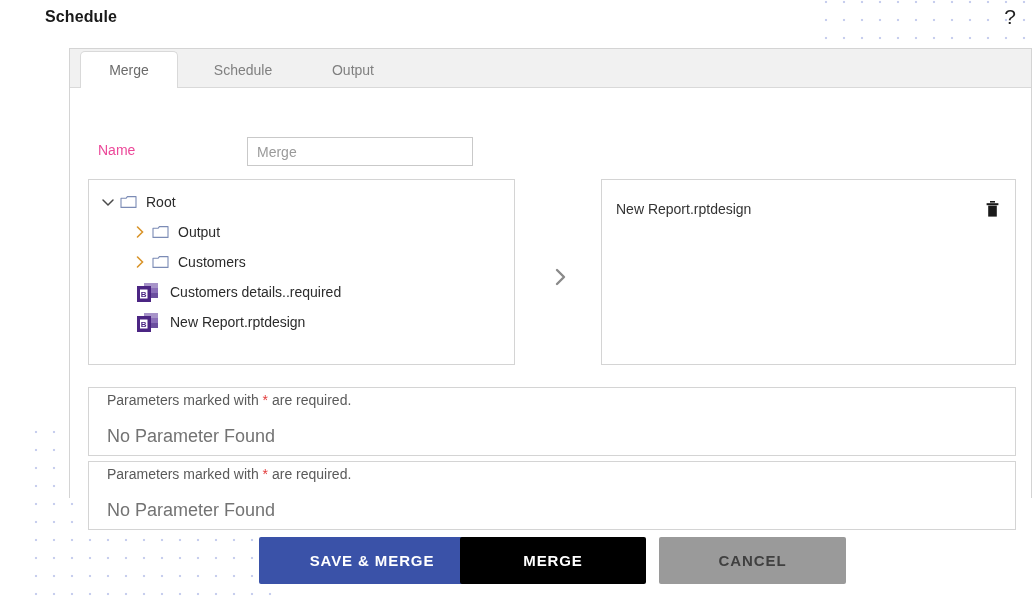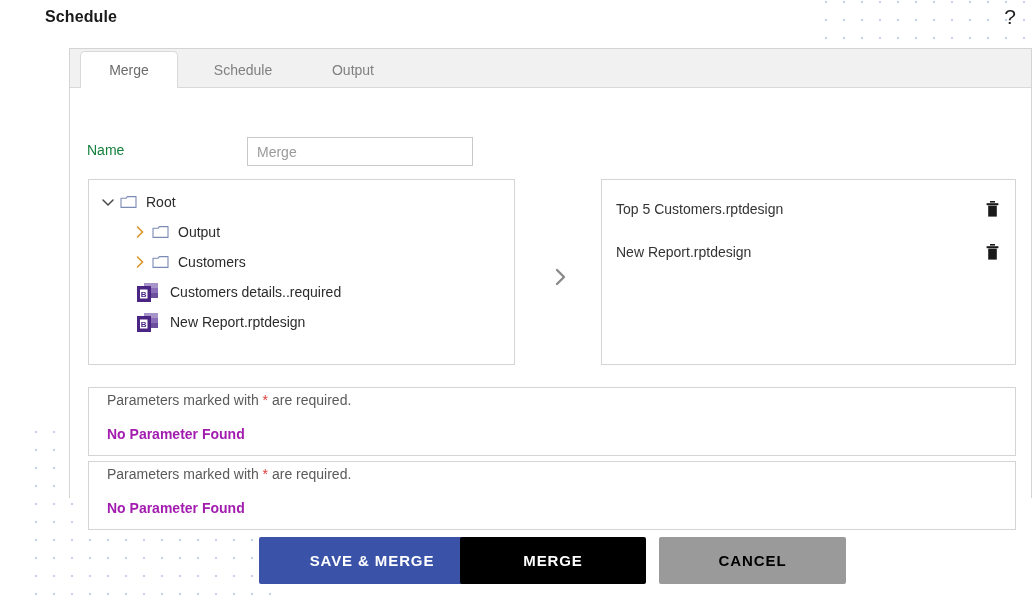--- a/index.html
+++ b/index.html
@@ -86,22 +86,22 @@
   }
   #tab-merge    { left: 10px;  width: 98px; }
   #tab-schedule { left: 120px; width: 106px; }
   #tab-output   { left: 238px; width: 90px; }
 
   
   #body { position: relative; width: 100%; height: 410px; background:#fff; }
 
   #name-row { position: absolute; left: 17px; top: 50px; }
   #name-label {
-    position: absolute; left: 0; top: 4px;
-    font-size: 14px; color: #15803d;
+    position: absolute; left: 11px; top: 4px;
+    font-size: 14px; color: #ec4899;
   }
   #name-input {
     position: absolute; left: 160px; top: -1px;
     width: 226px; height: 29px;
     border: 1px solid #c9c9c9;
     background: #fff;
     font-family: "Liberation Sans", sans-serif;
     font-size: 14px;
     color: #9a9a9a;
     padding: 0 9px;
@@ -182,21 +182,21 @@
   #param-box-1 { top: 299px; }
   #param-box-2 { top: 373px; }
   .param-hint {
     position: absolute; left: 18px; top: 4px;
     font-size: 14px; color: #5a5a5a;
     white-space: nowrap;
   }
   .param-hint .star { color: #e23b3b; }
   .param-status {
     position: absolute; left: 18px; top: 38px;
-    font-size: 14px; font-weight: bold; color: #a21caf;
+    font-size: 18px; font-weight: normal; color: #737373;
     white-space: nowrap;
   }
 
   
   #footer {
     position: absolute; left: 0; top: 537px;
     width: 1032px; height: 48px;
   }
   .btn {
     position: absolute; top: 0;
@@ -205,21 +205,21 @@
     font-family: "Liberation Sans", sans-serif;
     font-size: 15px;
     font-weight: bold;
     letter-spacing: .9px;
     color: #ffffff;
     cursor: pointer;
     border-radius: 2px;
   }
   #btn-save-merge { left: 225px; width: 226px; background: #3a52a8; }
   #btn-merge      { left: 426px; width: 186px; background: #000000; }
-  #btn-cancel     { left: 625px; width: 187px; background: #9a9a9a; color: #000000; }
+  #btn-cancel     { left: 625px; width: 187px; background: #9a9a9a; color: #404040; }
 </style>
 </head>
 <body>
 
 <div id="root">
 
   <div class="dots" id="dots-top-right"></div>
   <div class="dots" id="dots-bottom-left"></div>
 
   <div id="header">
@@ -324,30 +324,20 @@
       <div id="transfer-arrow">
         <span>
           <svg width="22" height="22" viewBox="0 0 22 22" aria-hidden="true">
             <path d="M8 4 L15 11 L8 18" stroke="#8a8a8a" stroke-width="2.4" fill="none" stroke-linecap="round" stroke-linejoin="round"></path>
           </svg>
         </span>
       </div>
 
       <div id="selected-box">
         <div class="sel-row">
-          <span class="sel-name">Top 5 Customers.rptdesign</span>
-          <span class="trash">
-            <svg width="13" height="16" viewBox="0 0 13 16" aria-hidden="true">
-              <rect x="4" y="0" width="5" height="1.6" fill="#1a1a1a"></rect>
-              <rect x="0.6" y="2.2" width="11.8" height="2" fill="#1a1a1a"></rect>
-              <rect x="2.2" y="4.6" width="8.6" height="11" fill="#1a1a1a"></rect>
-            </svg>
-          </span>
-        </div>
-        <div class="sel-row">
           <span class="sel-name">New Report.rptdesign</span>
           <span class="trash">
             <svg width="13" height="16" viewBox="0 0 13 16" aria-hidden="true">
               <rect x="4" y="0" width="5" height="1.6" fill="#1a1a1a"></rect>
               <rect x="0.6" y="2.2" width="11.8" height="2" fill="#1a1a1a"></rect>
               <rect x="2.2" y="4.6" width="8.6" height="11" fill="#1a1a1a"></rect>
             </svg>
           </span>
         </div>
       </div>

